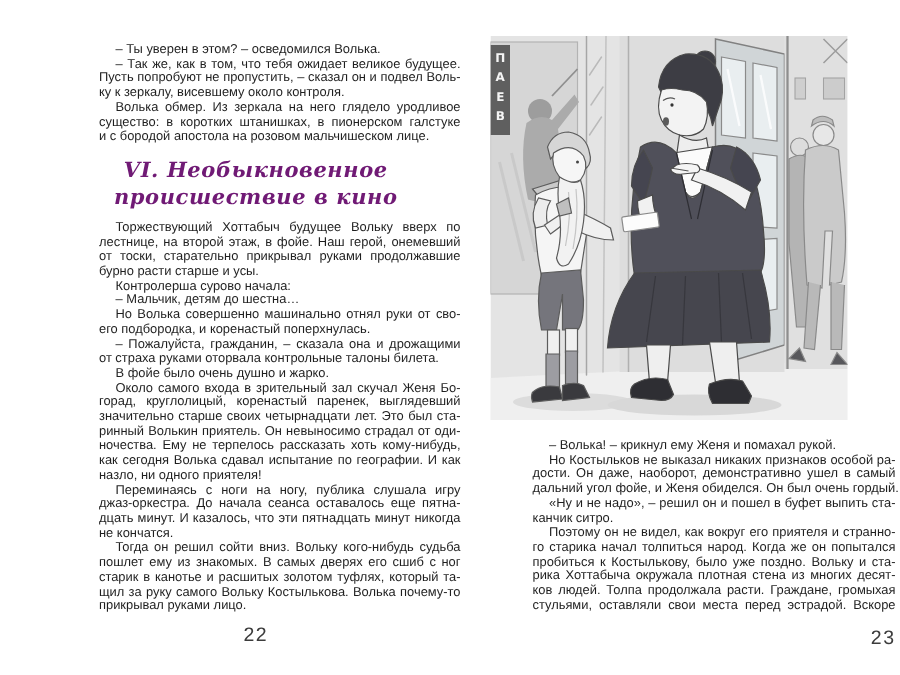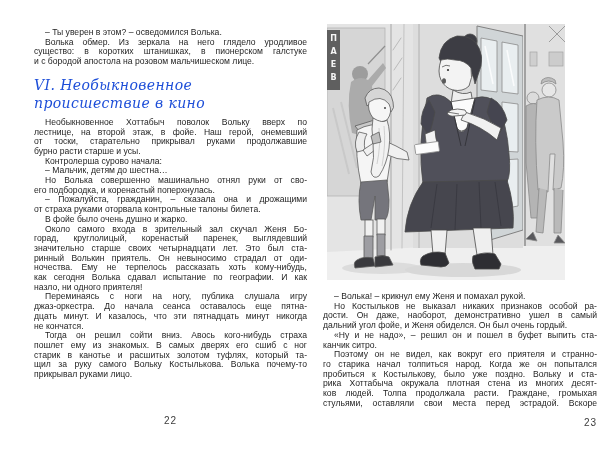--- a/index.html
+++ b/index.html
@@ -7,31 +7,32 @@
     position:relative; width:600px; height:450px; background:#ffffff;
     overflow:hidden; font-family:"Liberation Sans", sans-serif; color:#1f1f1f;
   }
   .textcol { position:absolute; }
   .textcol-left  { left:34px;  top:28px;  width:273px; }
   .textcol-right { left:323px; top:292px; width:274px; }
   .line {
     font-size:8.6px; line-height:9.7px; white-space:nowrap;
     text-align:justify; text-align-last:justify; -moz-text-align-last:justify;
     color:#1f1f1f;
+    margin-left:32px;
   }
   .line.lastline { text-align-last:auto; -moz-text-align-last:auto; }
   .line.firstline { text-indent:11px; }
   .chapter {
-    margin:9px 0 6px 0; text-align:left; font-weight:normal;
+    margin:9px 0 6px 0; text-align:center; font-weight:bold;
     font-family:"DejaVu Serif", serif; font-style:italic;
-    font-size:14px; line-height:18px; letter-spacing:0.4px; color:#1d4ed8;
+    font-size:14px; line-height:18px; letter-spacing:0.4px; color:#701a75;
   }
   .chapter .ch-line { display:block; }
   .pagenum {
-    position:absolute; text-align:center; font-size:10px; letter-spacing:1px; color:#3c3c3c;
+    position:absolute; text-align:center; font-size:13px; letter-spacing:1px; color:#3c3c3c;
   }
   .pagenum-left  { left:34px;  top:415px; width:273px; }
   .pagenum-right { left:323px; top:417px; width:274px;text-align:right; }
   .illustration {
     position:absolute; left:327px; top:24px; width:238px; height:256px; margin:0;
   }
   .illustration svg { display:block; width:238px; height:256px; }
   .poster-letter {
     font-family:"DejaVu Sans", sans-serif; font-size:8px; font-weight:bold; fill:#f4f4f4;
   }
@@ -39,34 +40,39 @@
 </head>
 <body>
 
 <div class="spread">
 
   <section>
     <div class="textcol textcol-left">
       <div>
           <div>
             <div class="line firstline lastline">– Ты уверен в этом? – осведомился Волька.</div>
+          </div>
+          <div>
+            <div class="line firstline">– Так же, как в том, что тебя ожидает великое будущее.</div>
+            <div class="line">Пусть попробуют не пропустить, – сказал он и подвел Воль-</div>
+            <div class="line lastline">ку к зеркалу, висевшему около контроля.</div>
           </div>
           <div>
             <div class="line firstline">Волька обмер. Из зеркала на него глядело уродливое</div>
             <div class="line">существо: в коротких штанишках, в пионерском галстуке</div>
             <div class="line lastline">и с бородой апостола на розовом мальчишеском лице.</div>
           </div>
         </div>
       <h2 class="chapter">
         <span class="ch-line">VI. Необыкновенное</span>
         <span class="ch-line">происшествие в кино</span>
       </h2>
       <div>
           <div>
-            <div class="line firstline">Необыкновенное Хоттабыч поволок Вольку вверх по</div>
+            <div class="line firstline">Торжествующий Хоттабыч будущее Вольку вверх по</div>
             <div class="line">лестнице, на второй этаж, в фойе. Наш герой, онемевший</div>
             <div class="line">от тоски, старательно прикрывал руками продолжавшие</div>
             <div class="line lastline">бурно расти старше и усы.</div>
           </div>
           <div>
             <div class="line firstline lastline">Контролерша сурово начала:</div>
           </div>
           <div>
             <div class="line firstline lastline">– Мальчик, детям до шестна…</div>
           </div>
@@ -90,21 +96,21 @@
             <div class="line">как сегодня Волька сдавал испытание по географии. И как</div>
             <div class="line lastline">назло, ни одного приятеля!</div>
           </div>
           <div>
             <div class="line firstline">Переминаясь с ноги на ногу, публика слушала игру</div>
             <div class="line">джаз-оркестра. До начала сеанса оставалось еще пятна-</div>
             <div class="line">дцать минут. И казалось, что эти пятнадцать минут никогда</div>
             <div class="line lastline">не кончатся.</div>
           </div>
           <div>
-            <div class="line firstline">Тогда он решил сойти вниз. Авось кого-нибудь страха</div>
+            <div class="line firstline">Тогда он решил сойти вниз. Вольку кого-нибудь судьба</div>
             <div class="line">пошлет ему из знакомых. В самых дверях его сшиб с ног</div>
             <div class="line">старик в канотье и расшитых золотом туфлях, который та-</div>
             <div class="line">щил за руку самого Вольку Костылькова. Волька почему-то</div>
             <div class="line lastline">прикрывал руками лицо.</div>
           </div>
         </div>
     </div>
     <div class="pagenum pagenum-left">22</div>
   </section>
 

